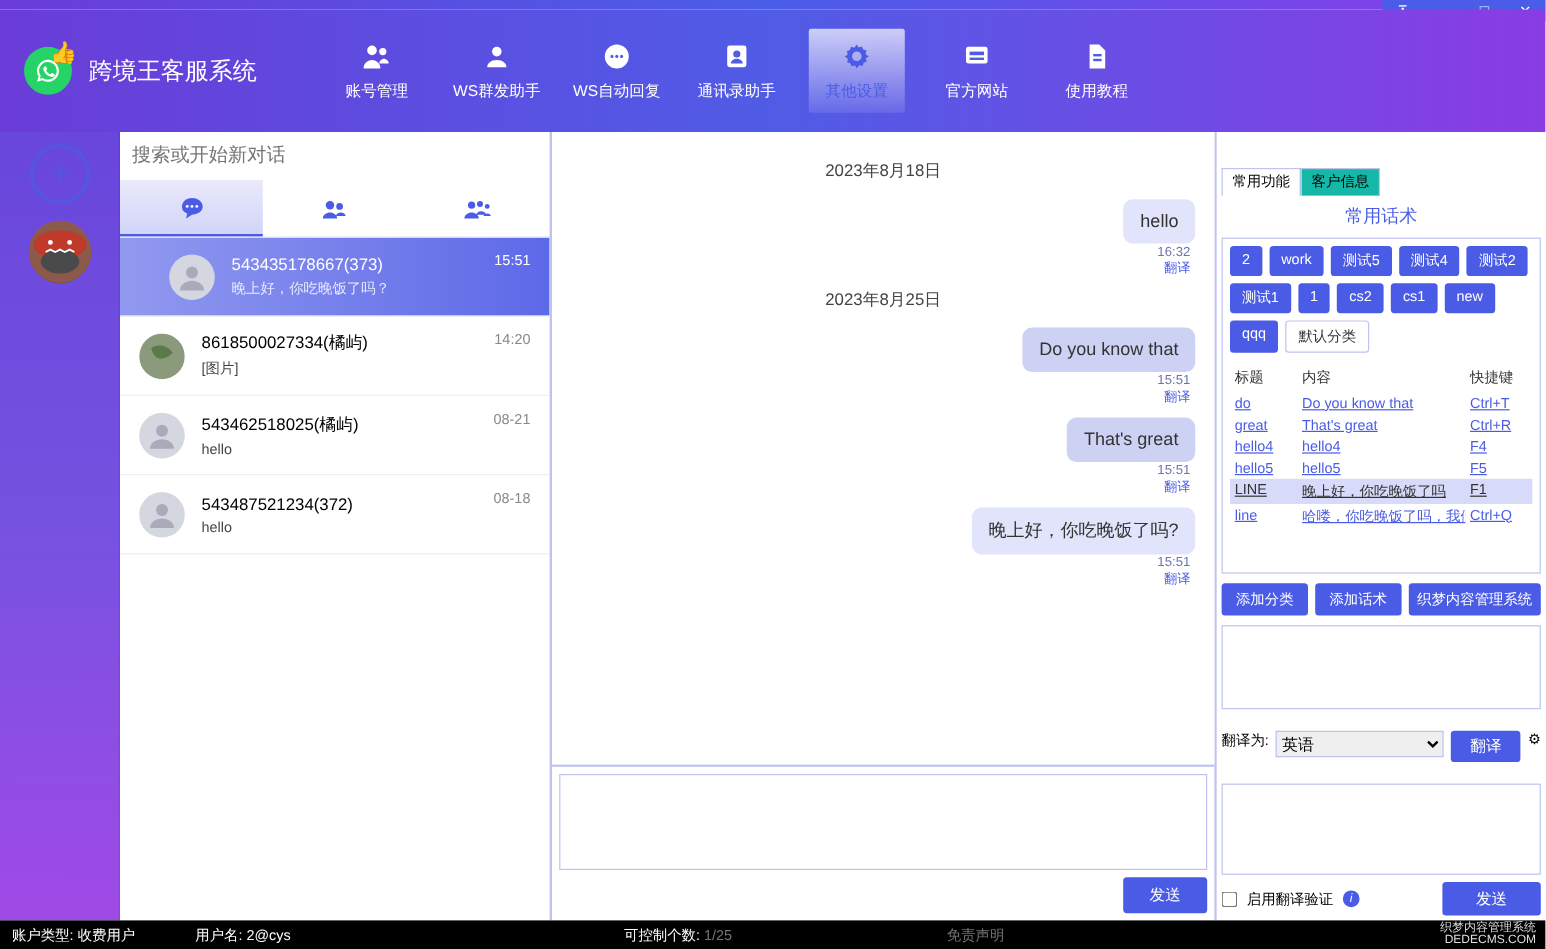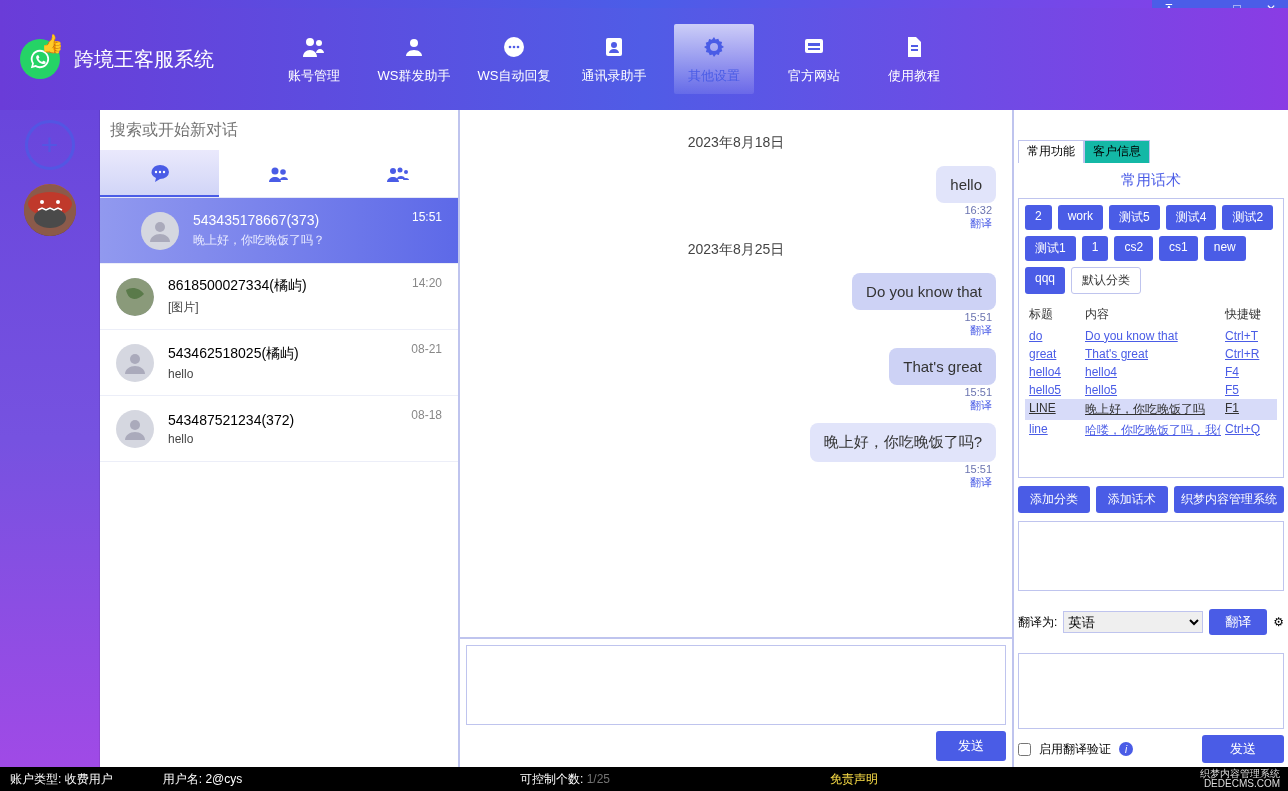--- a/index.html
+++ b/index.html
@@ -85,35 +85,35 @@
 .script-table .th > div, .script-table .tr > div { padding: 2px 4px; }
 .script-table .tr { display: flex; color: #4a5ce6; cursor: pointer; font-size: 12px; text-decoration: underline; }
 .script-table .tr.hl { background: #d7dbf9; color: #333; }
 .col-title { width: 56px; flex: 0 0 56px; overflow: hidden; white-space: nowrap; }
 .col-content { flex: 1; overflow: hidden; white-space: nowrap; }
 .col-key { width: 56px; flex: 0 0 56px; }
 .rp-buttons { display: flex; gap: 6px; margin: 8px 0; }
 .rp-buttons .btn { flex: 1; padding: 5px 4px; font-size: 12px; }
 .rp-buttons .btn.long { flex: 1.6; }
 .rp-textarea { height: 74px; border: 1px solid #bfc4ee; resize: none; width: 100%; outline: none; padding: 4px; font-family: inherit; }
-.translate-row { display: flex; align-items: center; gap: 6px; margin: 18px 0; font-size: 12px; }
+.translate-row { display: flex; align-items: flex-start; gap: 6px; margin: 18px 0; font-size: 12px; }
 .translate-row select { flex: 1; height: 22px; border: 1px solid #bfc4ee; }
 .translate-row .gear { cursor: pointer; }
 .rp-textarea2 { height: 80px; border: 1px solid #bfc4ee; resize: none; width: 100%; outline: none; padding: 4px; font-family: inherit; }
 .rp-bottom { display: flex; align-items: center; gap: 8px; margin-top: 6px; font-size: 12px; }
 .rp-bottom .btn { padding: 5px 28px; margin-left: auto; }
 .info-icon { display:inline-flex; width:14px; height:14px; border-radius:50%; background:#4a5ce6; color:#fff; align-items:center; justify-content:center; font-size:10px; font-style: italic; }
 
 
 .footer { height: 24px; background: #000; color: #fff; font-size: 12px; display: flex; align-items: center; padding: 0 10px; position: relative; }
 .footer .seg { margin-right: 50px; }
 .footer .seg b { font-weight: 500; }
 .footer .controllable { position: absolute; left: 520px; }
 .footer .controllable .val { color: #737373; }
-.footer .disclaimer { position: absolute; left: 830px; color: #fde047; cursor: pointer; }
+.footer .disclaimer { position: absolute; left: 789px; color: #737373; cursor: pointer; }
 .footer .watermark { position: absolute; right: 8px; font-size: 10px; color: #ddd; text-align: right; line-height: 1; }
 </style>
 </head>
 <body>
 
 <div class="app">
   <div class="titlebar">
     <div class="win-controls">
       <div class="pin">⊼</div>
       <div>—</div>

